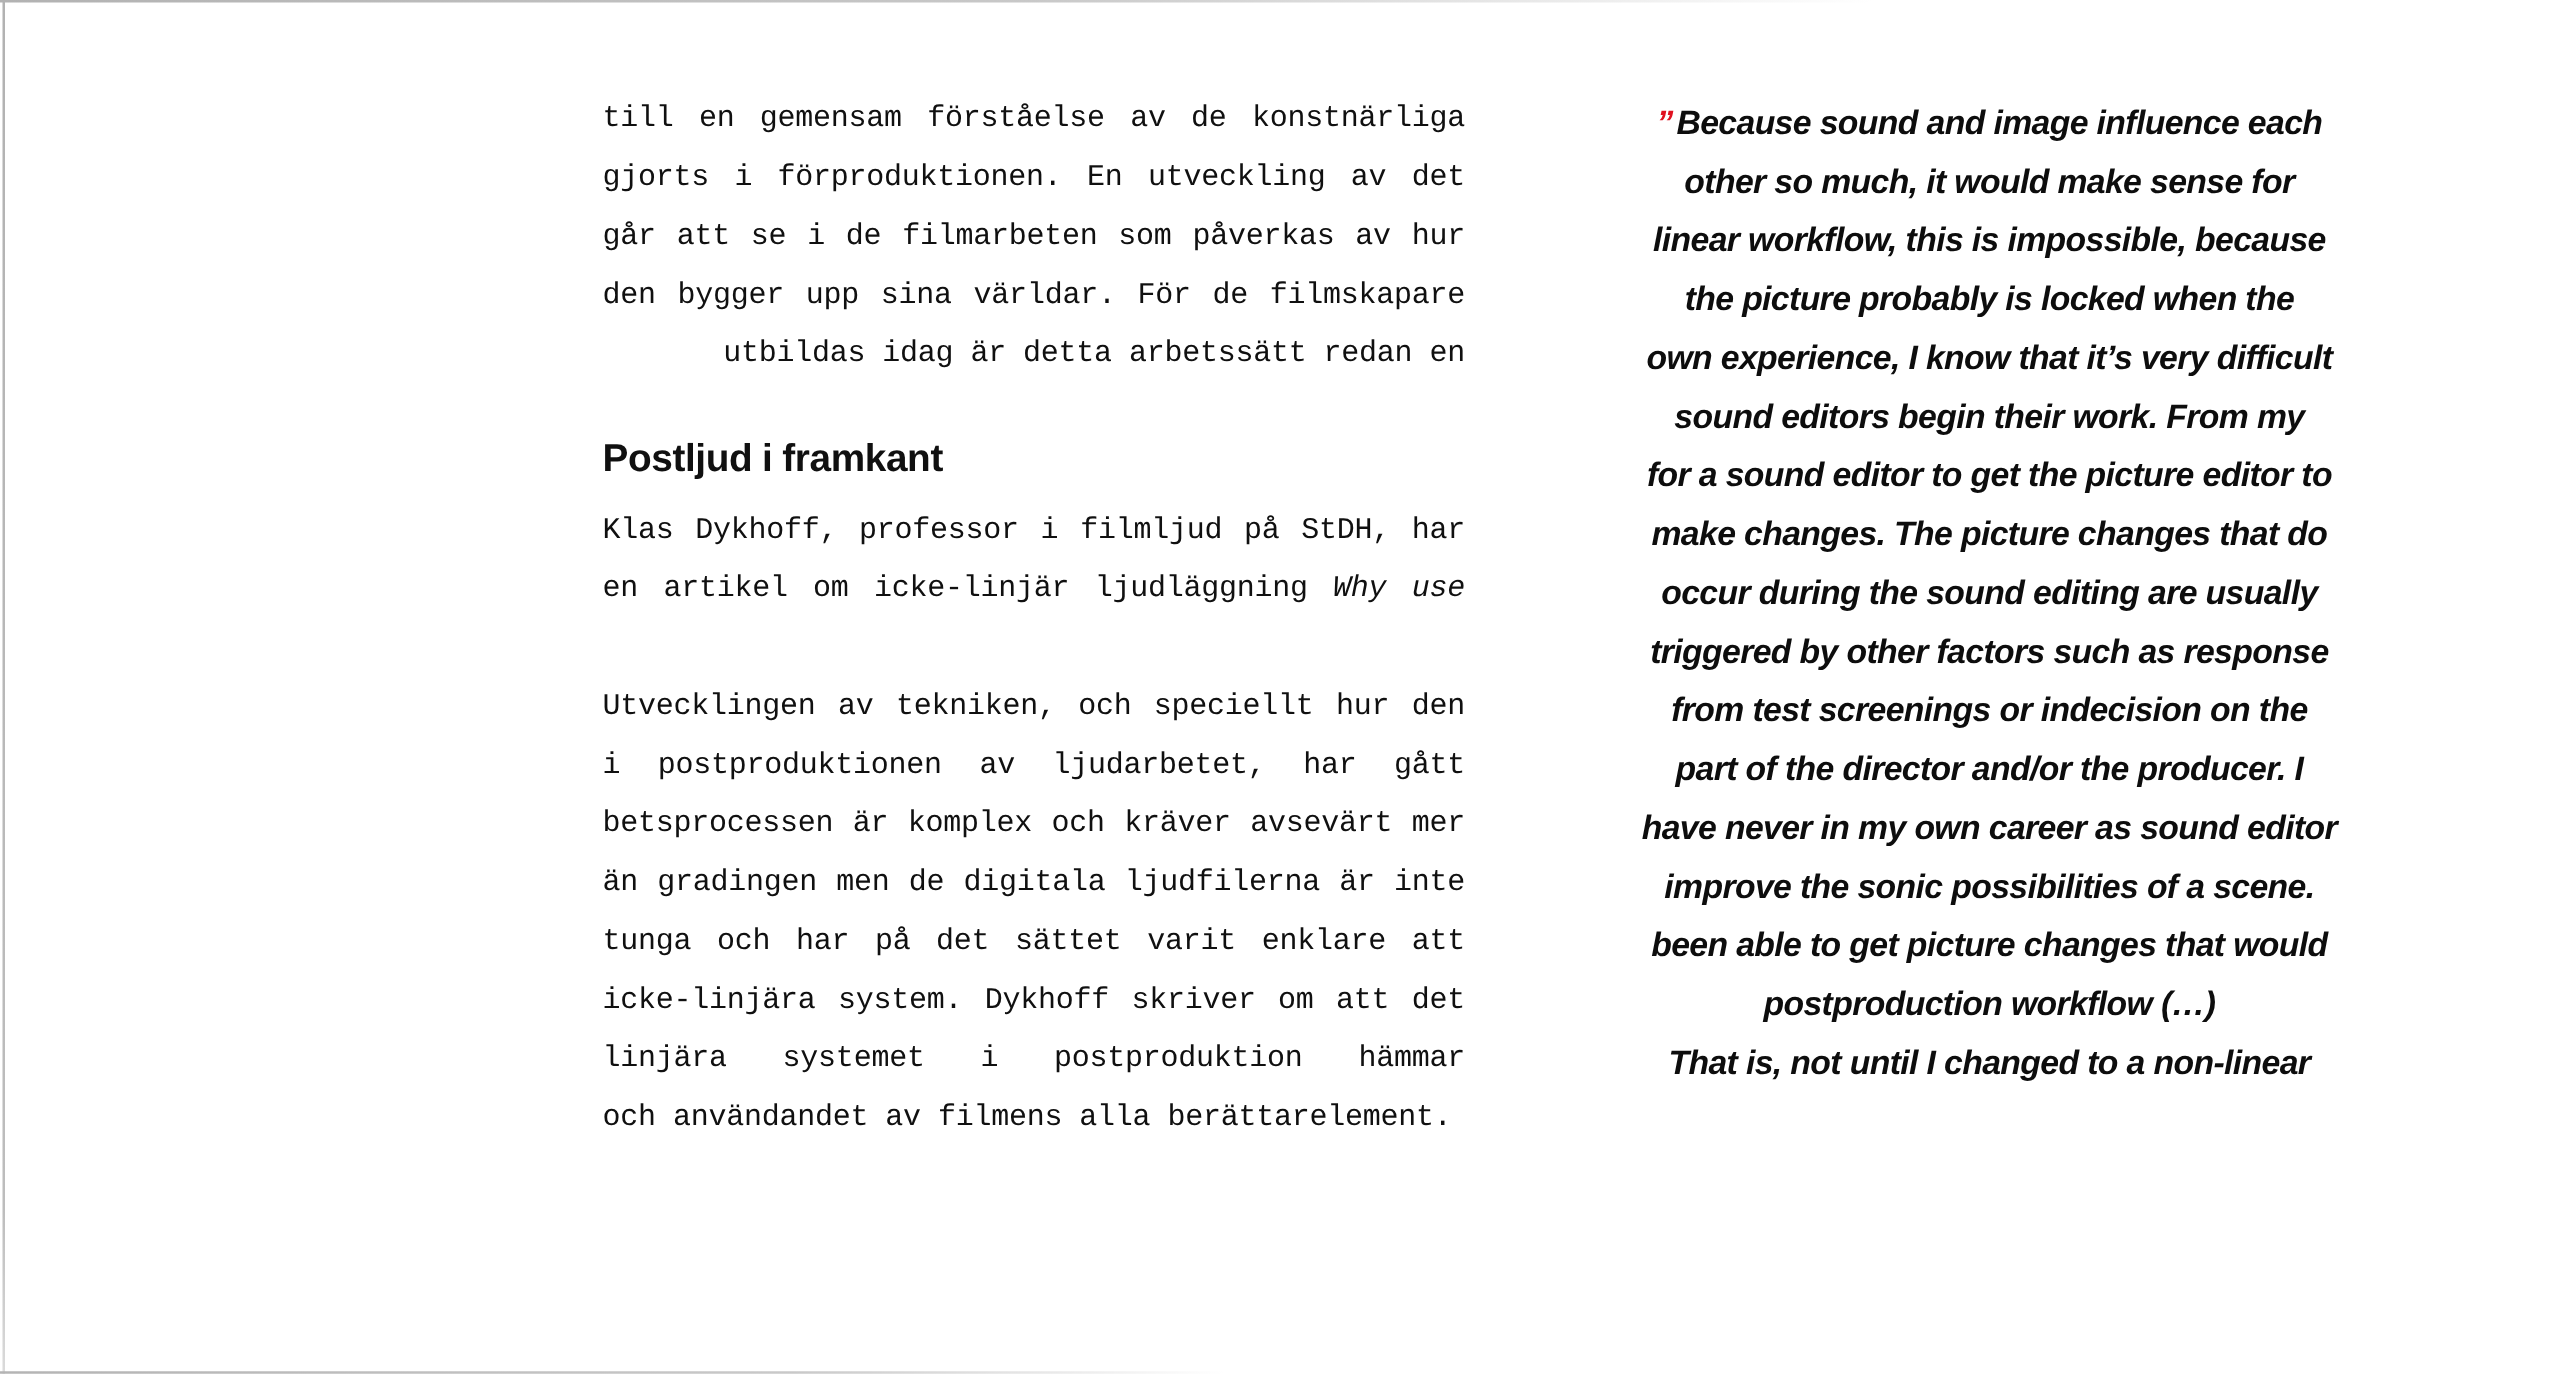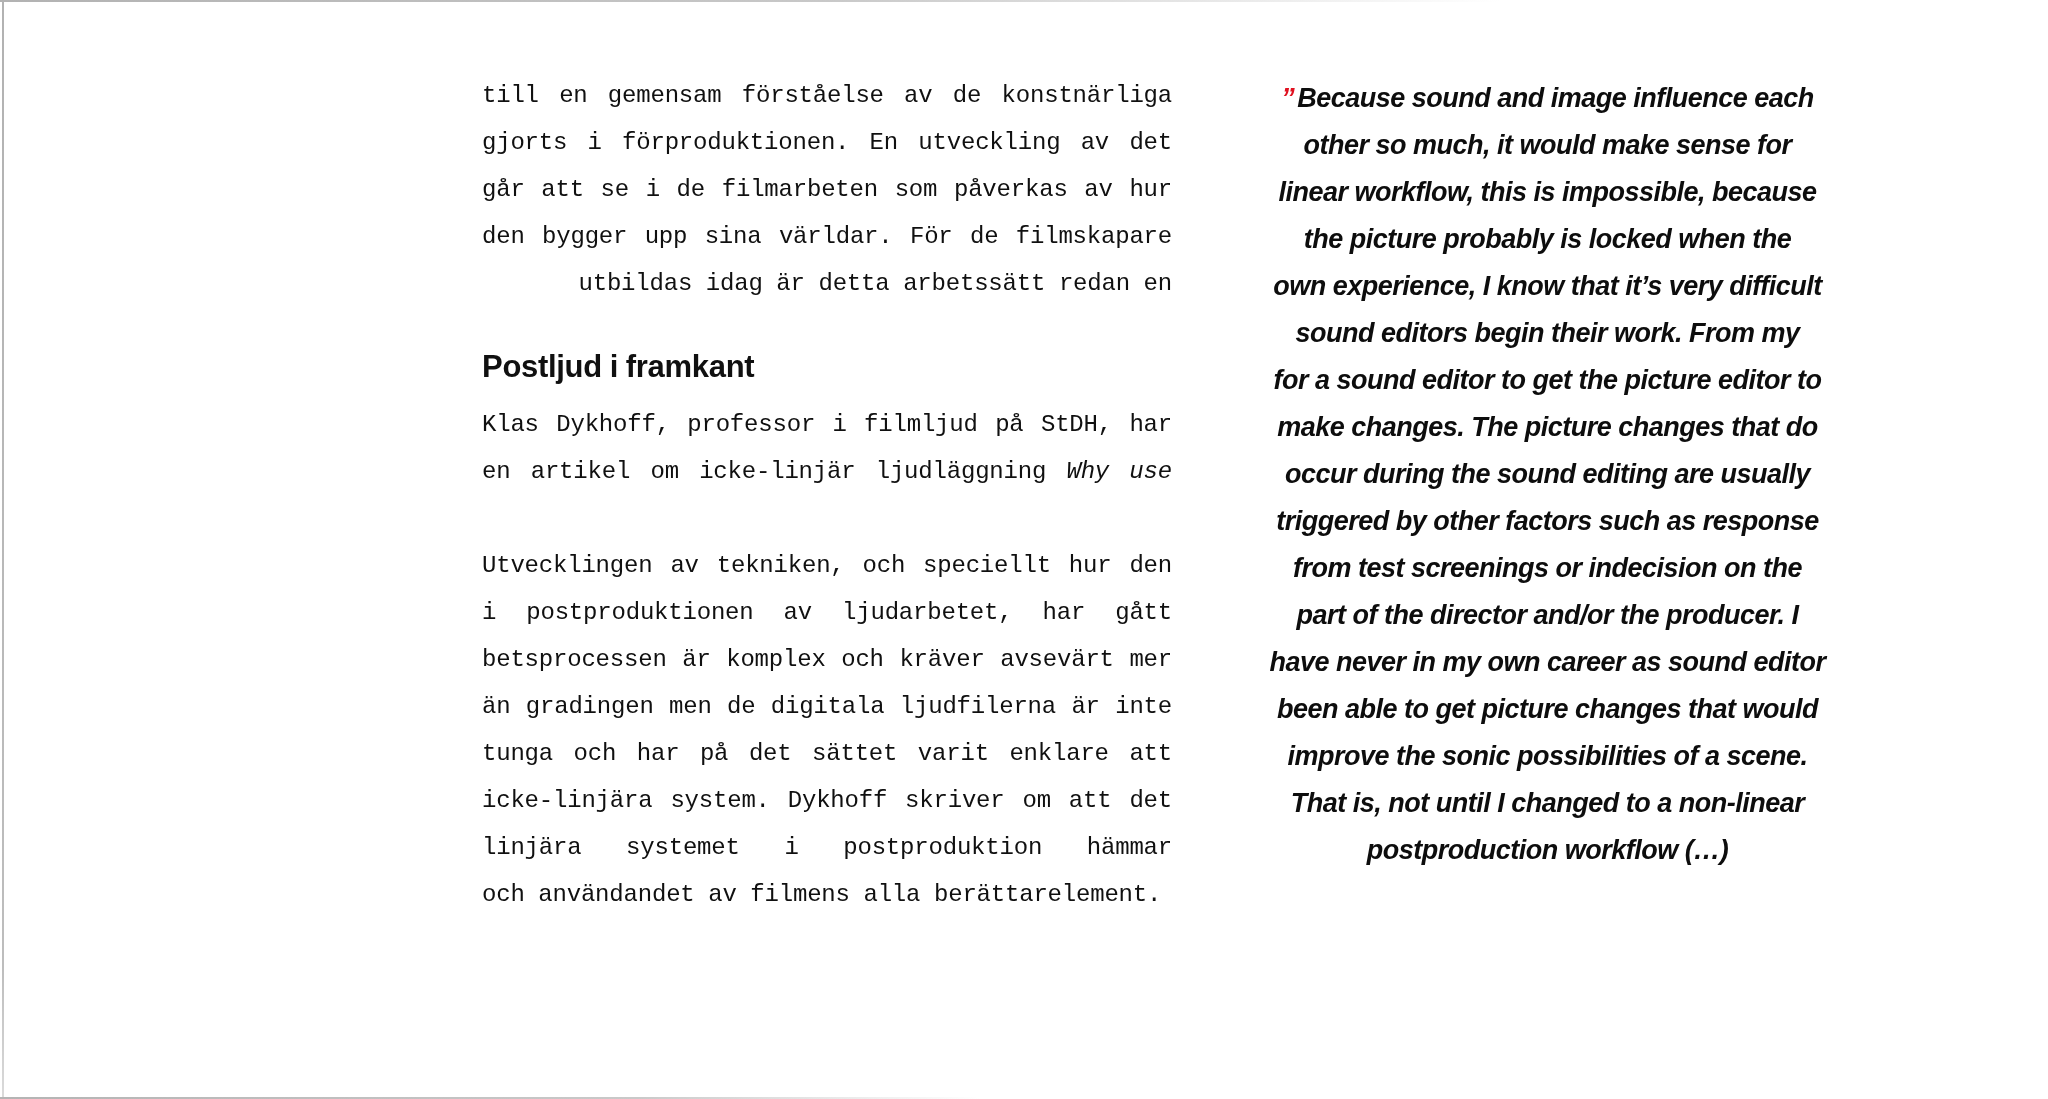--- a/index.html
+++ b/index.html
@@ -24,21 +24,21 @@
   }
   .line{height:47px;line-height:47px;text-align:justify;text-align-last:justify;overflow:hidden;font-family:Liberation Mono, monospace;}
   .line.last{text-align:right;text-align-last:left;}
   .italic{font-style:italic;}
   .heading{font-size:31px;font-weight:bold;height:47px;line-height:47px;letter-spacing:-0.3px;}
   .left-col > :nth-child(2){margin-top:36px;}  
   .left-col > :nth-child(3){margin-top:11px;}
   .left-col > :nth-child(4){margin-top:47px;}
 
   
-  .quote-col{position:absolute;left:1240px;top:75px;width:615px;color:#0d0d0d;}
+  .quote-col{position:absolute;left:1284px;top:75px;width:615px;color:#0d0d0d;}
   .quote-line{
     height:47px;line-height:47px;text-align:center;white-space:nowrap;
     font-style:italic;font-weight:bold;font-size:27px;letter-spacing:-0.5px;
   }
   .quote-mark{font-style:italic;font-weight:bold;margin-right:3px;}
 </style>
 </head>
 <body>
 
 <div class="edge-top"></div>
@@ -77,17 +77,17 @@
     <div class="quote-line"><span>the picture probably is locked when the</span></div>
     <div class="quote-line"><span>own experience, I know that it’s very difficult</span></div>
     <div class="quote-line"><span>sound editors begin their work. From my</span></div>
     <div class="quote-line"><span>for a sound editor to get the picture editor to</span></div>
     <div class="quote-line"><span>make changes. The picture changes that do</span></div>
     <div class="quote-line"><span>occur during the sound editing are usually</span></div>
     <div class="quote-line"><span>triggered by other factors such as response</span></div>
     <div class="quote-line"><span>from test screenings or indecision on the</span></div>
     <div class="quote-line"><span>part of the director and/or the producer. I</span></div>
     <div class="quote-line"><span>have never in my own career as sound editor</span></div>
+    <div class="quote-line"><span>improve the sonic possibilities of a scene.</span></div>
     <div class="quote-line"><span>been able to get picture changes that would</span></div>
-    <div class="quote-line"><span>improve the sonic possibilities of a scene.</span></div>
+    <div class="quote-line"><span>postproduction workflow (…)</span></div>
     <div class="quote-line"><span>That is, not until I changed to a non-linear</span></div>
-    <div class="quote-line"><span>postproduction workflow (…)</span></div>
   </div>
 
 </body></html>

